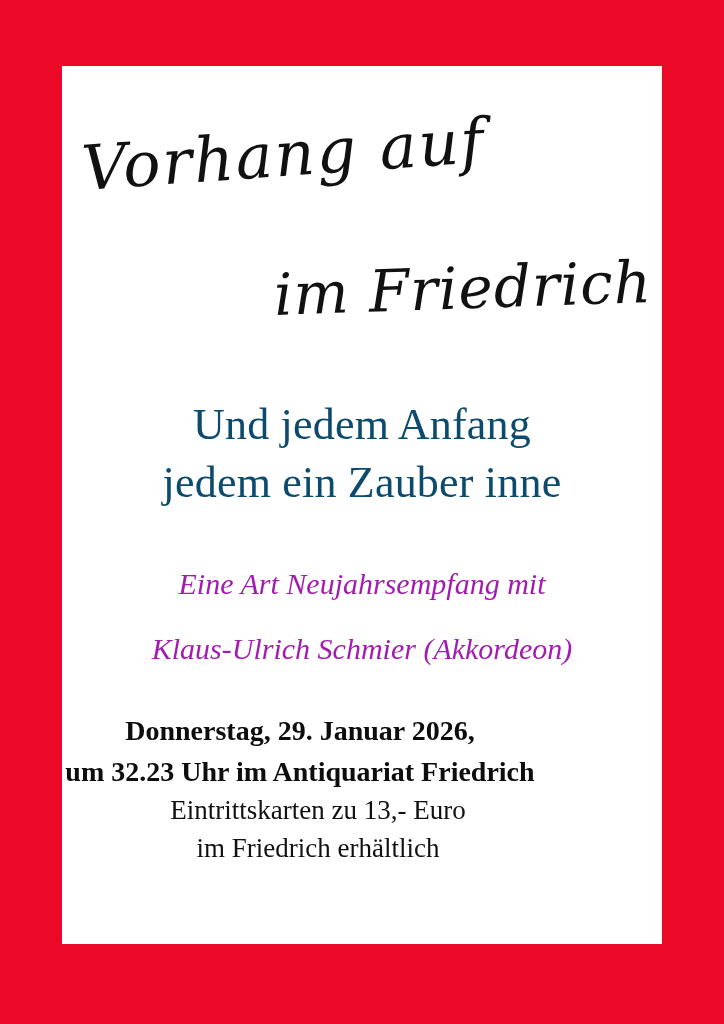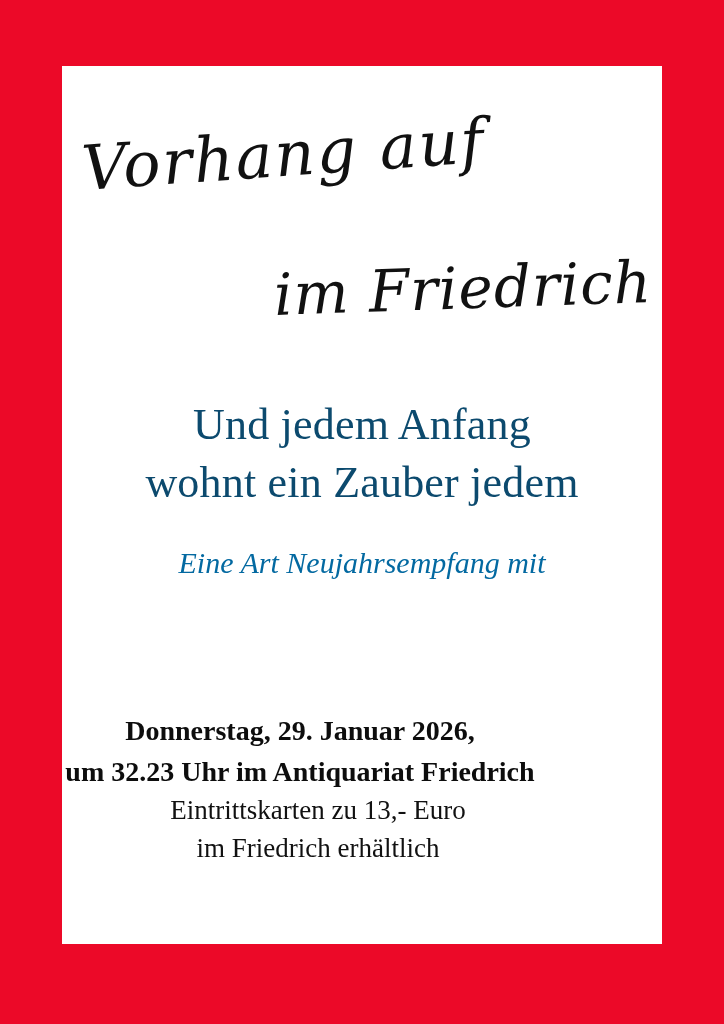--- a/index.html
+++ b/index.html
@@ -85,21 +85,22 @@
     left: 0;
     top: 475px;
     width: 600px;
     text-align: center;
   }
   .subtitle-line {
     font-family: "Liberation Serif", serif;
     font-style: italic;
     font-size: 30px;
     line-height: 1.47;
-    color: #0369a1;
+    color: #a21caf;
+    margin-top: 21px;
   }
   .details-block {
     position: absolute;
     left: 0;
     top: 645px;
     width: 476px;
     text-align: center;
   }
   .detail-bold {
     font-family: "Liberation Serif", serif;
@@ -122,25 +123,26 @@
 <div class="poster">
   <div class="card">
 
     <div class="script-block">
       <div class="script-line1">Vorhang auf</div>
       <div class="script-line2">im Friedrich</div>
     </div>
 
     <div class="title-block">
       <div class="title-line">Und jedem Anfang</div>
-      <div class="title-line">wohnt ein Zauber jedem</div>
+      <div class="title-line">jedem ein Zauber inne</div>
     </div>
 
     <div class="subtitle-block">
       <div class="subtitle-line">Eine Art Neujahrsempfang mit</div>
+      <div class="subtitle-line">Klaus-Ulrich Schmier (Akkordeon)</div>
     </div>
 
     <div class="details-block">
       <div class="detail-bold">Donnerstag, 29. Januar 2026,</div>
       <div class="detail-bold">um 32.23 Uhr im Antiquariat Friedrich</div>
       <div class="detail-regular">Eintrittskarten zu 13,- Euro</div>
       <div class="detail-regular">im Friedrich erhältlich</div>
     </div>
 
   </div>

